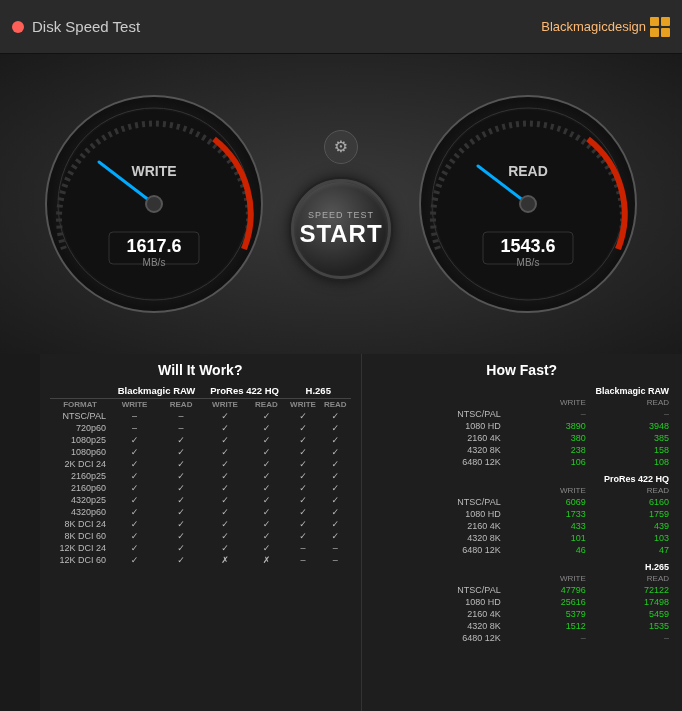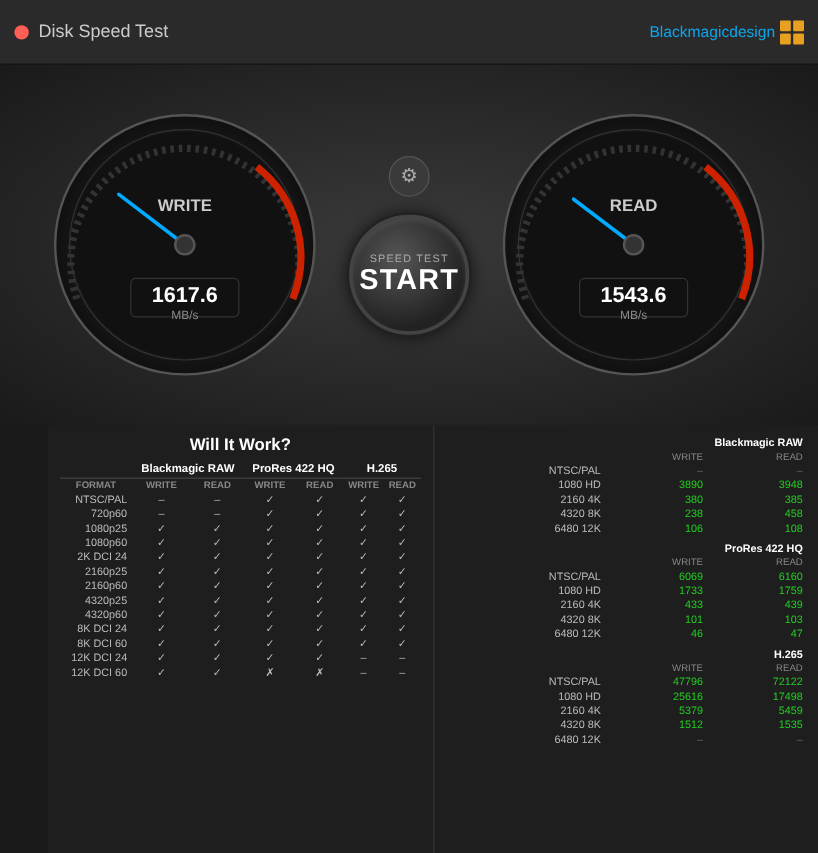--- a/index.html
+++ b/index.html
@@ -38,21 +38,21 @@
       color: #ccc;
       font-size: 15px;
       font-weight: 400;
     }
     .bmd-logo {
       display: flex;
       align-items: center;
       gap: 4px;
     }
     .bmd-text {
-      color: #0ea5e9;
+      color: #fdba74;
       font-size: 13px;
       margin-left: 12px;
     }
     .bmd-icon {
       display: grid;
       grid-template-columns: 1fr 1fr;
       gap: 2px;
       width: 20px;
       height: 20px;
     }
@@ -457,20 +457,21 @@
             <td class="cross">✗</td>
             <td class="cross">✗</td>
             <td class="dash">–</td>
             <td class="dash">–</td>
           </tr>
         </tbody>
     </table>
   </div>
 
   <div class="data-panel">
+    <div class="panel-title">How Fast?</div>
     <table class="fast-table">
       <tbody id="fast-tbody">
       <tr>
             <td colspan="3" style="color: rgb(255, 255, 255); font-weight: bold; padding-top: 2px; padding-bottom: 1px;">Blackmagic RAW</td>
           </tr>
           <tr>
             <th style="text-align: right;"></th>
             <th style="color: rgb(136, 136, 136); font-size: 8px;">WRITE</th>
             <th style="color: rgb(136, 136, 136); font-size: 8px;">READ</th>
           </tr>
@@ -485,21 +486,21 @@
             <td style="text-align: right; color: rgb(34, 204, 34);">3948</td>
           </tr>
           <tr>
             <td class="row-label" style="color: rgb(187, 187, 187); text-align: right;">2160 4K</td>
             <td style="text-align: right; color: rgb(34, 204, 34);">380</td>
             <td style="text-align: right; color: rgb(34, 204, 34);">385</td>
           </tr>
           <tr>
             <td class="row-label" style="color: rgb(187, 187, 187); text-align: right;">4320 8K</td>
             <td style="text-align: right; color: rgb(34, 204, 34);">238</td>
-            <td style="text-align: right; color: rgb(34, 204, 34);">458</td>
+            <td style="text-align: right; color: rgb(34, 204, 34);">158</td>
           </tr>
           <tr>
             <td class="row-label" style="color: rgb(187, 187, 187); text-align: right;">6480 12K</td>
             <td style="text-align: right; color: rgb(34, 204, 34);">106</td>
             <td style="text-align: right; color: rgb(34, 204, 34);">108</td>
           </tr>
           <tr>
             <td colspan="3" style="color: rgb(255, 255, 255); font-weight: bold; padding-top: 6px; padding-bottom: 1px;">ProRes 422 HQ</td>
           </tr>
           <tr>

